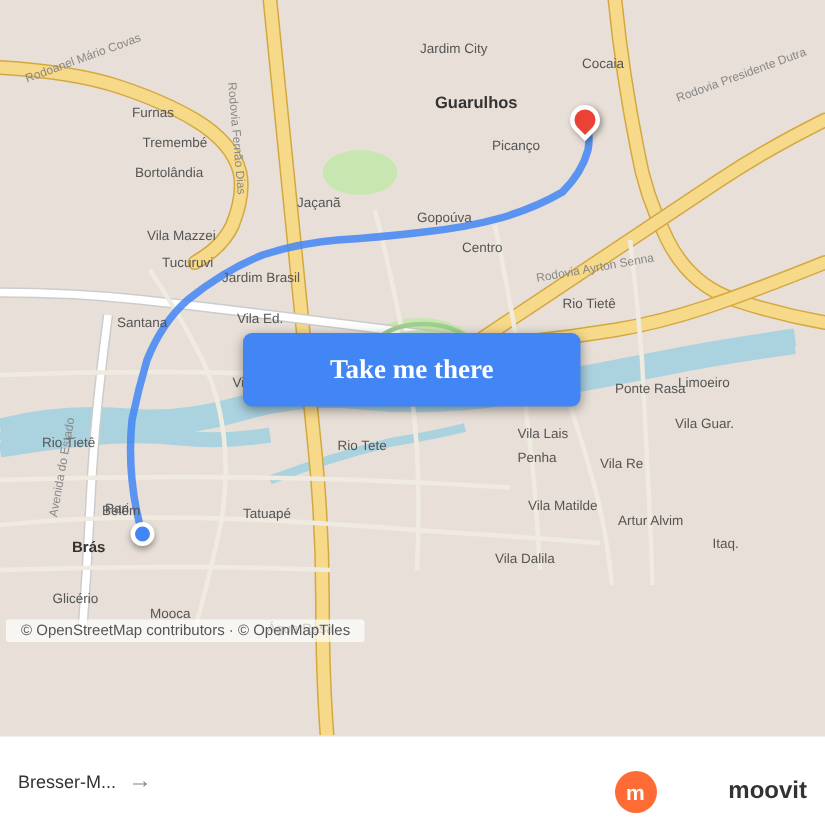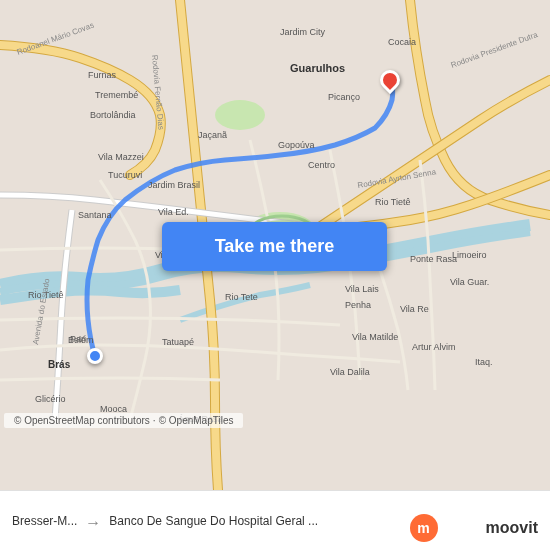--- a/index.html
+++ b/index.html
@@ -41,20 +41,21 @@
       border: none;
       border-radius: 6px;
       color: white;
       font-size: 18px;
       font-weight: bold;
       cursor: pointer;
       display: flex;
       align-items: center;
       justify-content: center;
       box-shadow: 0 2px 8px rgba(0,0,0,0.4);
+      font-family: Liberation Serif, serif;
     }
 
     
     #origin-marker {
       position: absolute;
       width: 16px;
       height: 16px;
       background: #4285f4;
       border: 3px solid white;
       border-radius: 50%;
@@ -267,19 +268,18 @@
   <button id="take-me-there-btn">Take me there</button>
 
   <div id="copyright">© OpenStreetMap contributors · © OpenMapTiles</div>
 
 </div>
 
 <div id="bottom-bar">
   <div class="station-info">
     <span class="station-name">Bresser-M...</span>
     <span class="arrow-icon">→</span>
-    <span class="station-name">Banco De Sangue Do Hospital Geral ...</span>
   </div>
   <div id="moovit-logo">
     <div class="moovit-icon">m</div>
     <span class="moovit-text">moovit</span>
   </div>
 </div>
 
 </body></html>

